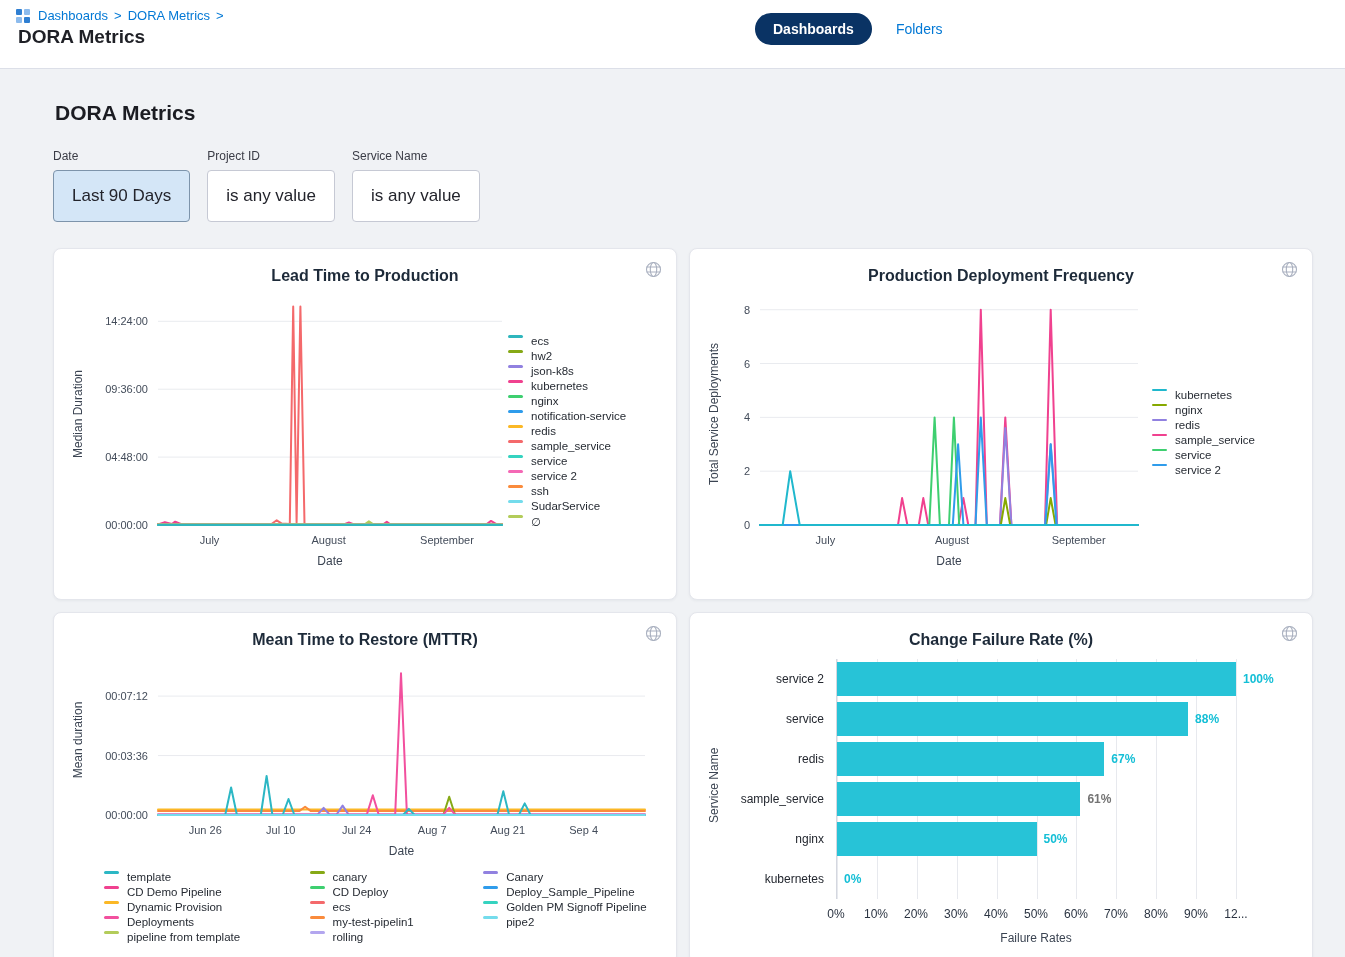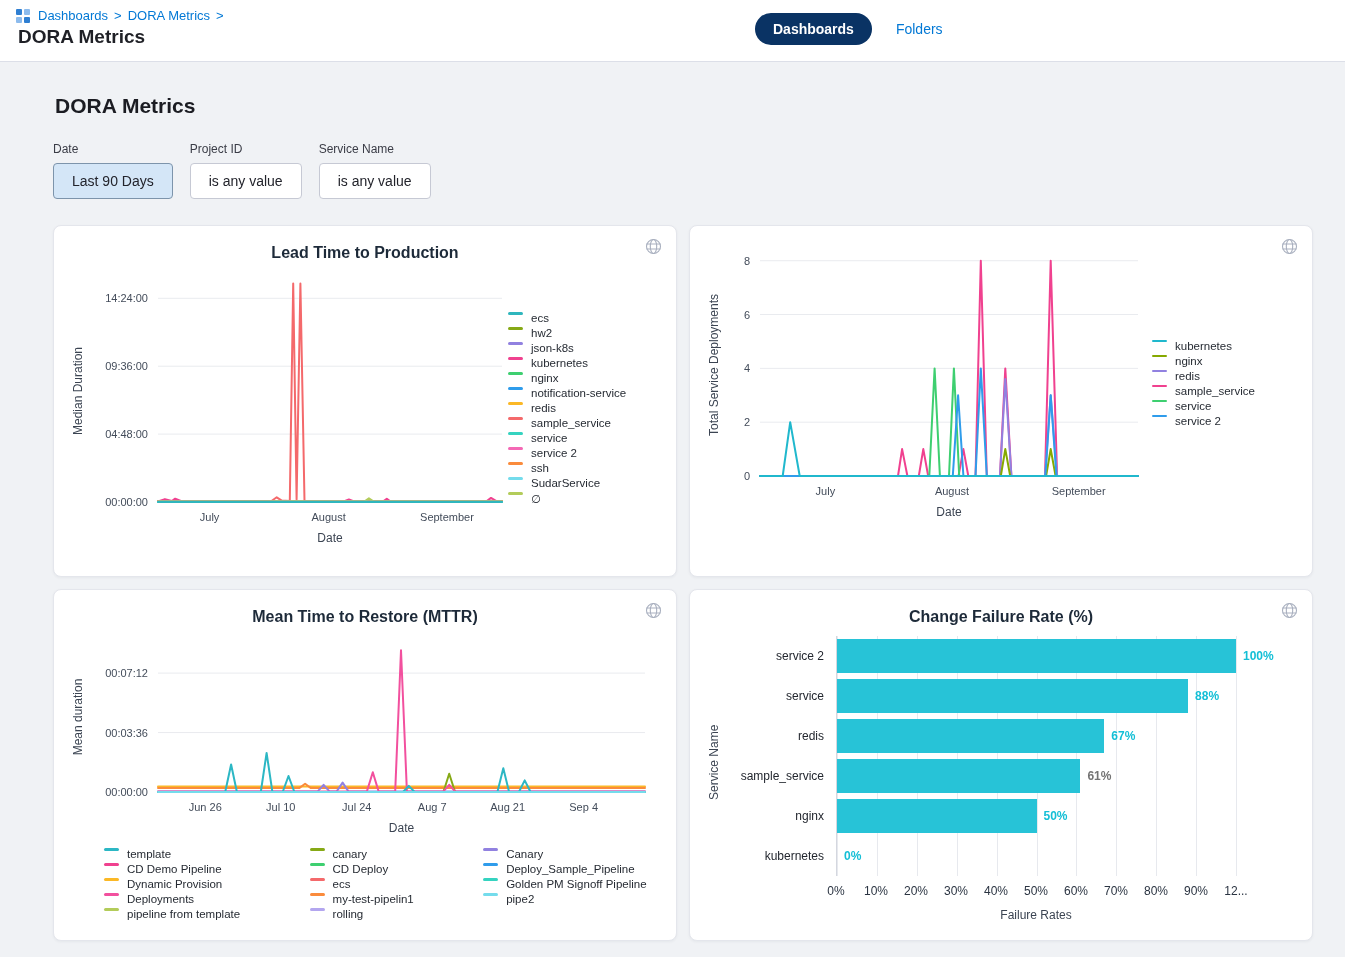--- a/index.html
+++ b/index.html
@@ -1,40 +1,40 @@
 <!DOCTYPE html>
 <html><head>
 <meta charset="utf-8">
 <style>
   * { box-sizing: border-box; margin: 0; padding: 0; }
   html,body { width:1345px; height:957px; }
   body { font-family:"Liberation Sans","DejaVu Sans",sans-serif; background:#f0f2f5; overflow:hidden; }
 
   
-  .topbar { background:#fff; border-bottom:1px solid #dcdfe8; padding:8px 20px 10px 16px; position:relative; height:62px; }
+  .topbar { background:#fff; border-bottom:1px solid #dcdfe8; padding:8px 20px 10px 16px; position:relative; height:69px; }
   .breadcrumb { display:flex; align-items:center; gap:6px; font-size:13px; }
   .bc-icon { width:14px; height:14px; display:grid; grid-template-columns:6px 6px; grid-template-rows:6px 6px; gap:2px; margin-right:2px; }
   .bc-icon span { border-radius:1px; }
   .bc-icon span:nth-child(1){ background:#2f7fd2; }
   .bc-icon span:nth-child(2){ background:#8cbbed; }
   .bc-icon span:nth-child(3){ background:#8cbbed; }
   .bc-icon span:nth-child(4){ background:#2f7fd2; }
   .bc-link { color:#0278d5; text-decoration:none; cursor:pointer; }
   .bc-sep { color:#0278d5; }
   .page-title { font-size:19px; font-weight:bold; color:#1f2026; margin-top:3px; margin-left:2px; }
   .tab-group { position:absolute; left:755px; top:13px; display:flex; align-items:center; gap:24px; }
   .tab-pill { background:#0a3364; color:#fff; font-size:14px; font-weight:bold; border:none; border-radius:20px; padding:8px 18px; cursor:pointer; }
   .tab-link { color:#0278d5; font-size:14px; cursor:pointer; }
 
   
   .content { padding:20px 32px 16px 53px; }
   .dash-title { font-size:21px; font-weight:bold; color:#1b1c22; margin:12px 0 24px 2px; }
   .filters { display:flex; gap:17px; }
   .filter-label { font-size:12px; color:#3a3c46; margin-bottom:7px; }
-  .filter-chip { height:36px; border-radius:4px; font-size:14px; color:#23242c; background:#fff; border:1px solid #c6c9d4; padding:0 18px; cursor:pointer; font-family:inherit; }
+  .filter-chip { height:52px; border-radius:4px; font-size:17px; color:#23242c; background:#fff; border:1px solid #c6c9d4; padding:0 18px; cursor:pointer; font-family:inherit; }
   .filter-chip.active { background:#d4e6f7; border:1px solid #7d94ab; }
 
   .grid { display:grid; grid-template-columns:1fr 1fr; grid-template-rows:352px 352px; gap:12px; margin-top:26px; }
   .card { background:#fff; border:1px solid #e4e6ec; border-radius:8px; box-shadow:0 1px 3px rgba(20,30,50,.05); padding:12px 14px 8px; position:relative; overflow:hidden; }
   .card-title { text-align:center; font-size:16px; font-weight:600; color:#1d2a39; margin:6px 0 2px; }
   .globe { position:absolute; top:12px; right:14px; }
   .chart-row { display:flex; align-items:center; }
   .legend { display:flex; flex-direction:column; gap:3px; font-size:11.5px; color:#262b33; flex:none; }
   .legend-grid { display:grid; grid-auto-flow:column; grid-template-rows:repeat(5,auto); grid-template-columns:repeat(3,auto); column-gap:54px; row-gap:3px; font-size:11.5px; color:#262b33; margin:4px 0 0 36px; }
   .legend-item { display:flex; gap:8px; cursor:pointer; white-space:nowrap; }
@@ -191,20 +191,21 @@
       </div>
     </section>
 
     <section class="card">
       <svg class="globe" width="17" height="17" viewBox="0 0 17 17" fill="none" stroke="#a9b0bf" stroke-width="1.1">
         <circle cx="8.5" cy="8.5" r="7"></circle>
           <ellipse cx="8.5" cy="8.5" rx="3.2" ry="7"></ellipse>
           <line x1="1.5" y1="6" x2="15.5" y2="6"></line>
           <line x1="1.5" y1="11" x2="15.5" y2="11"></line>
       </svg>
+      <h2 class="card-title">Production Deployment Frequency</h2>
       <div class="chart-row">
         <svg id="svg1" width="448" height="290">
             <line x1="56" x2="434" y1="238" y2="238" stroke="#e9ebef" stroke-width="1"></line>
             <text x="46" y="242" text-anchor="end" class="tick">0</text>
             <line x1="56" x2="434" y1="184.1818181818182" y2="184.1818181818182" stroke="#e9ebef" stroke-width="1"></line>
             <text x="46" y="188.1818181818182" text-anchor="end" class="tick">2</text>
             <line x1="56" x2="434" y1="130.36363636363637" y2="130.36363636363637" stroke="#e9ebef" stroke-width="1"></line>
             <text x="46" y="134.36363636363637" text-anchor="end" class="tick">4</text>
             <line x1="56" x2="434" y1="76.54545454545453" y2="76.54545454545453" stroke="#e9ebef" stroke-width="1"></line>
             <text x="46" y="80.54545454545453" text-anchor="end" class="tick">6</text>

